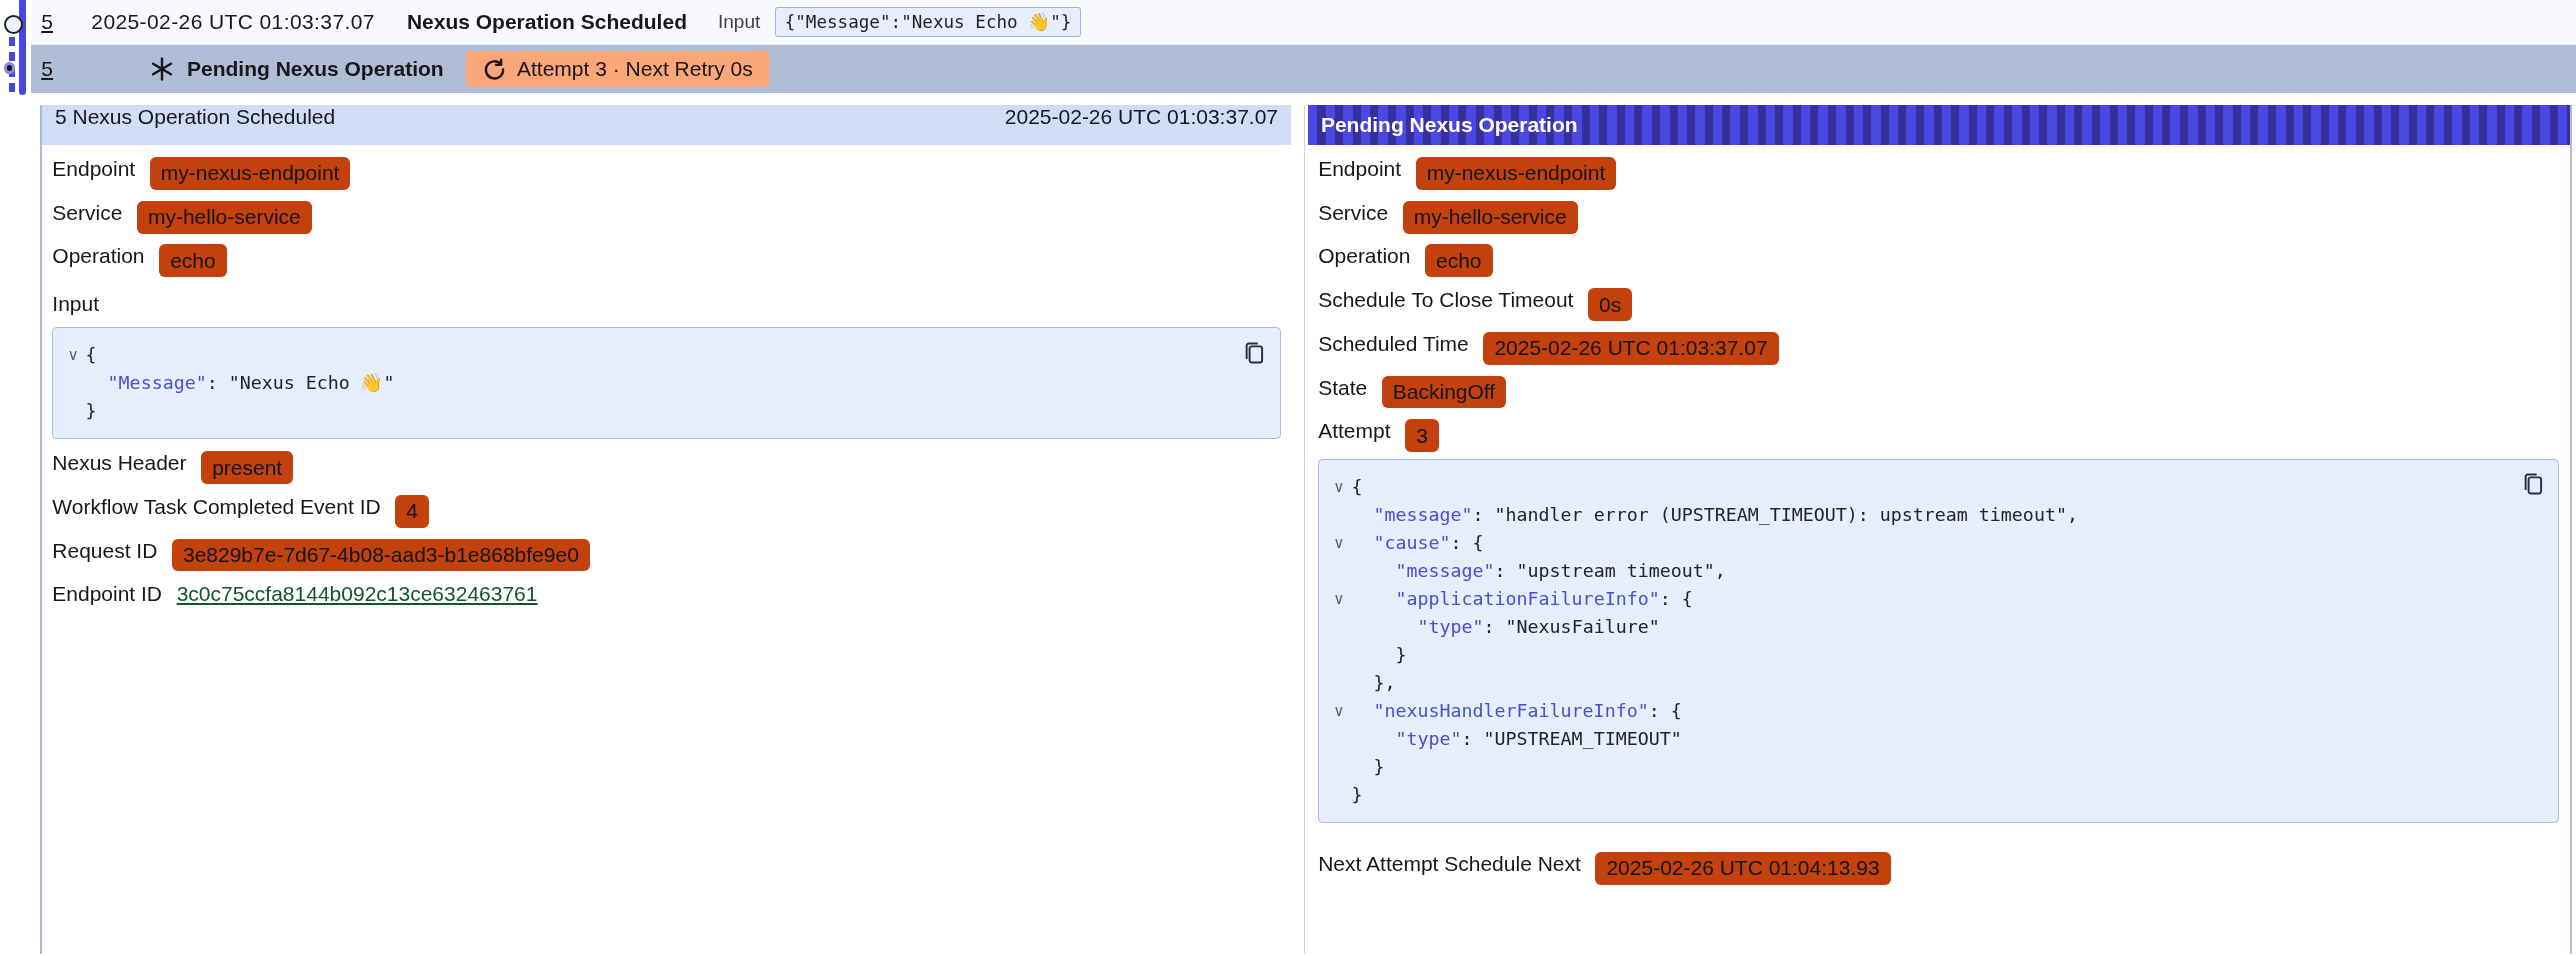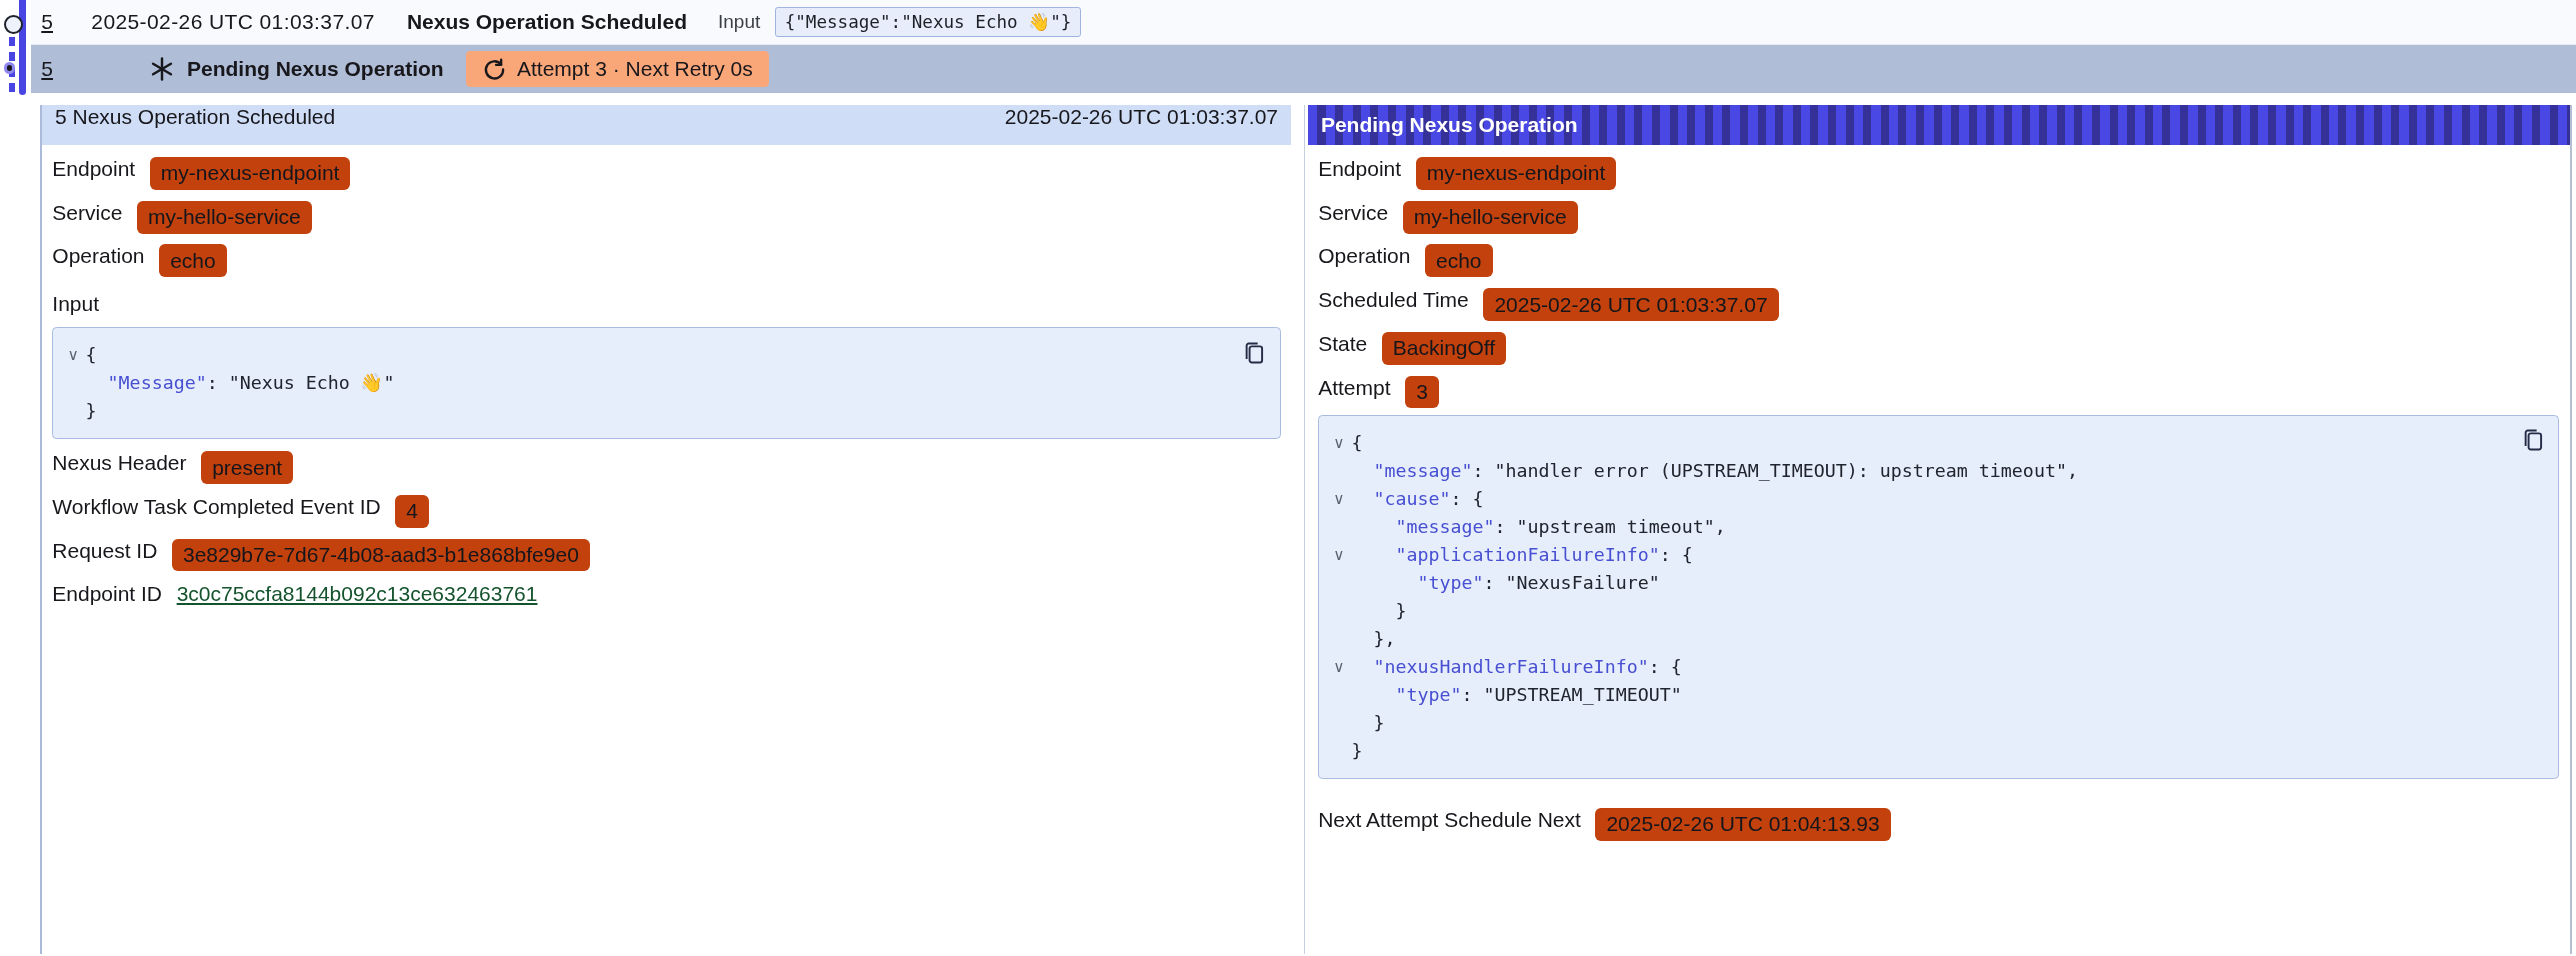--- a/index.html
+++ b/index.html
@@ -173,20 +173,24 @@
         </div>
         <div class="field">
           <span>Service</span>
           <span class="fbadge">my-hello-service</span>
         </div>
         <div class="field">
           <span>Operation</span>
           <span class="fbadge">echo</span>
         </div>
         <div class="field">
+          <span>Schedule To Close Timeout</span>
+          <span class="fbadge">0s</span>
+        </div>
+        <div class="field">
           <span>Scheduled Time</span>
           <span class="fbadge">2025-02-26 UTC 01:03:37.07</span>
         </div>
         <div class="field">
           <span>State</span>
           <span class="fbadge">BackingOff</span>
         </div>
         <div class="field">
           <span>Attempt</span>
           <span class="fbadge">3</span>

